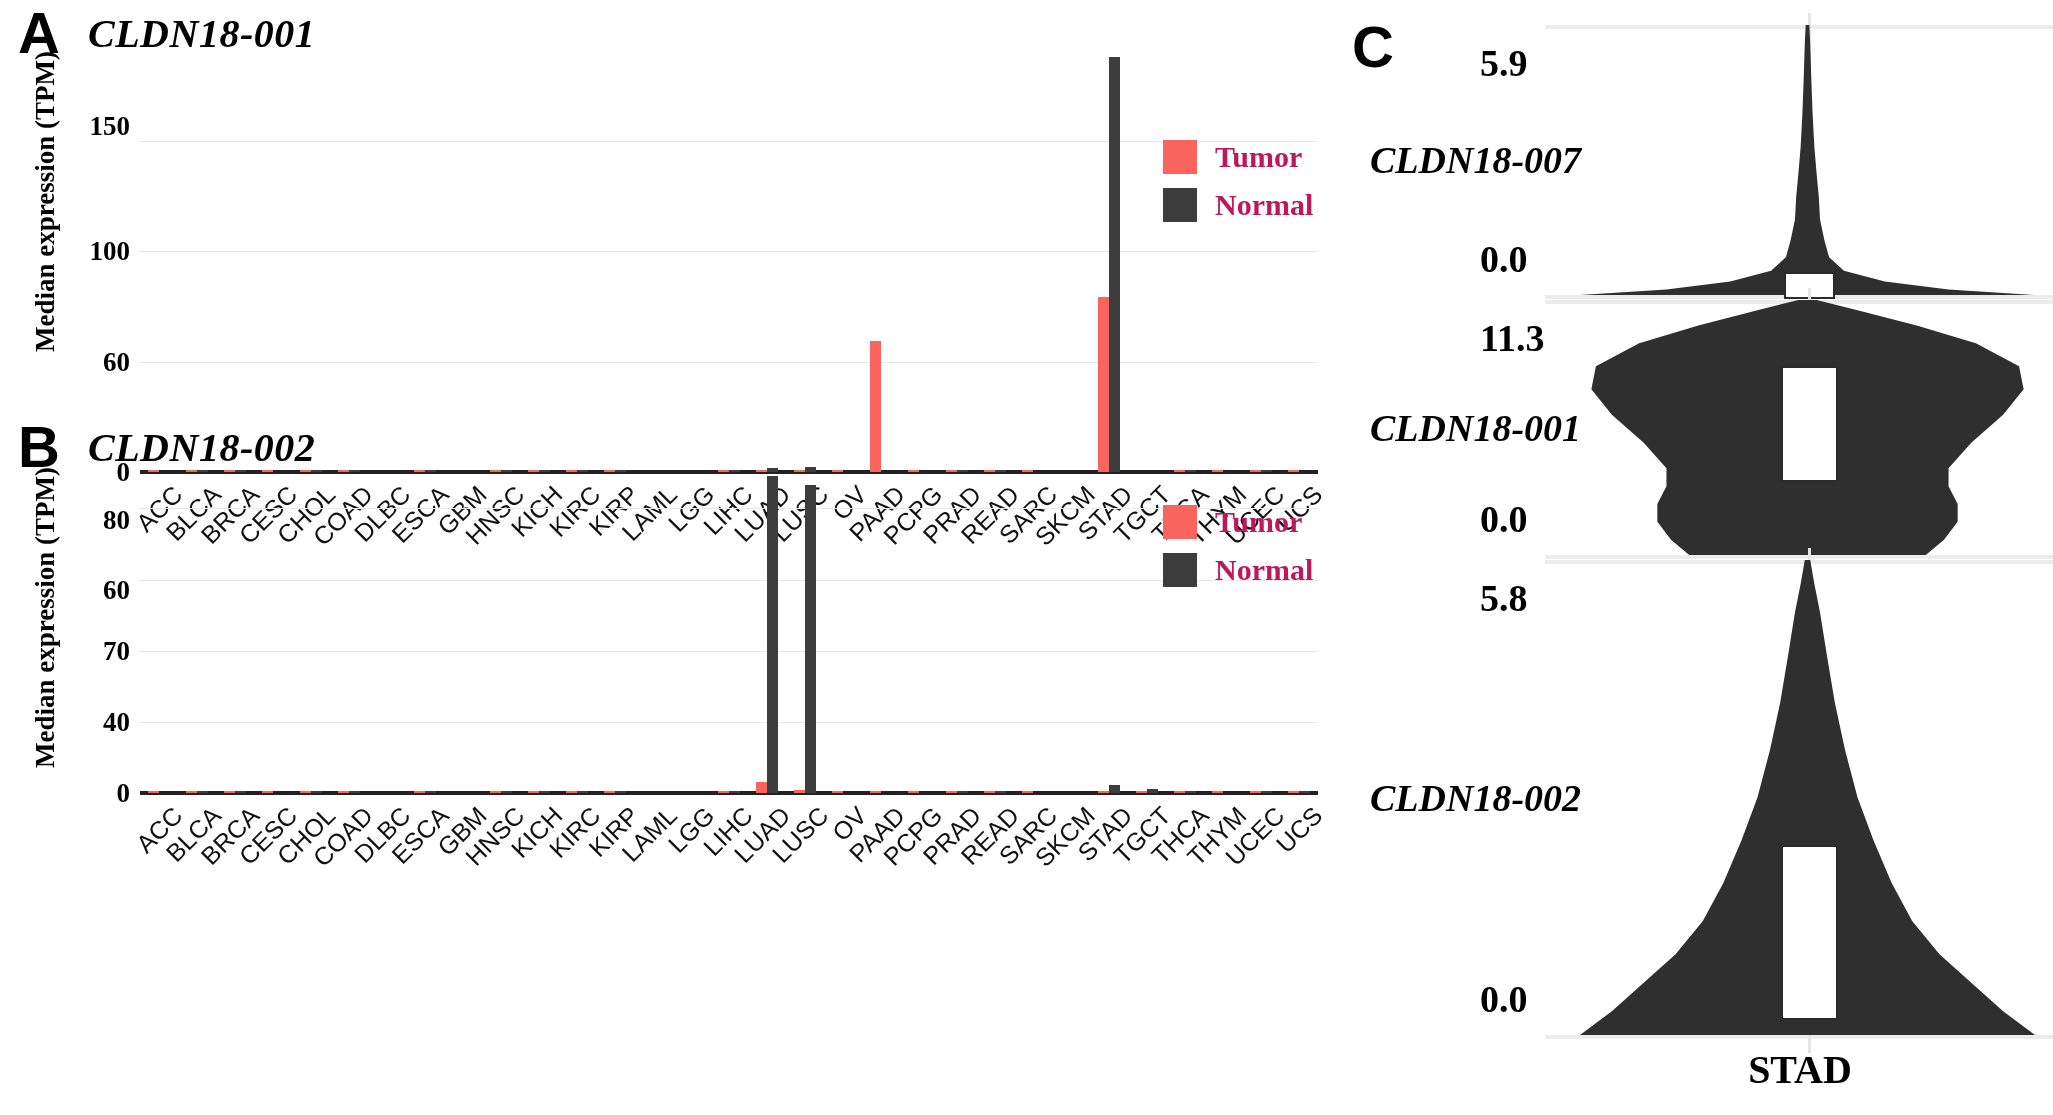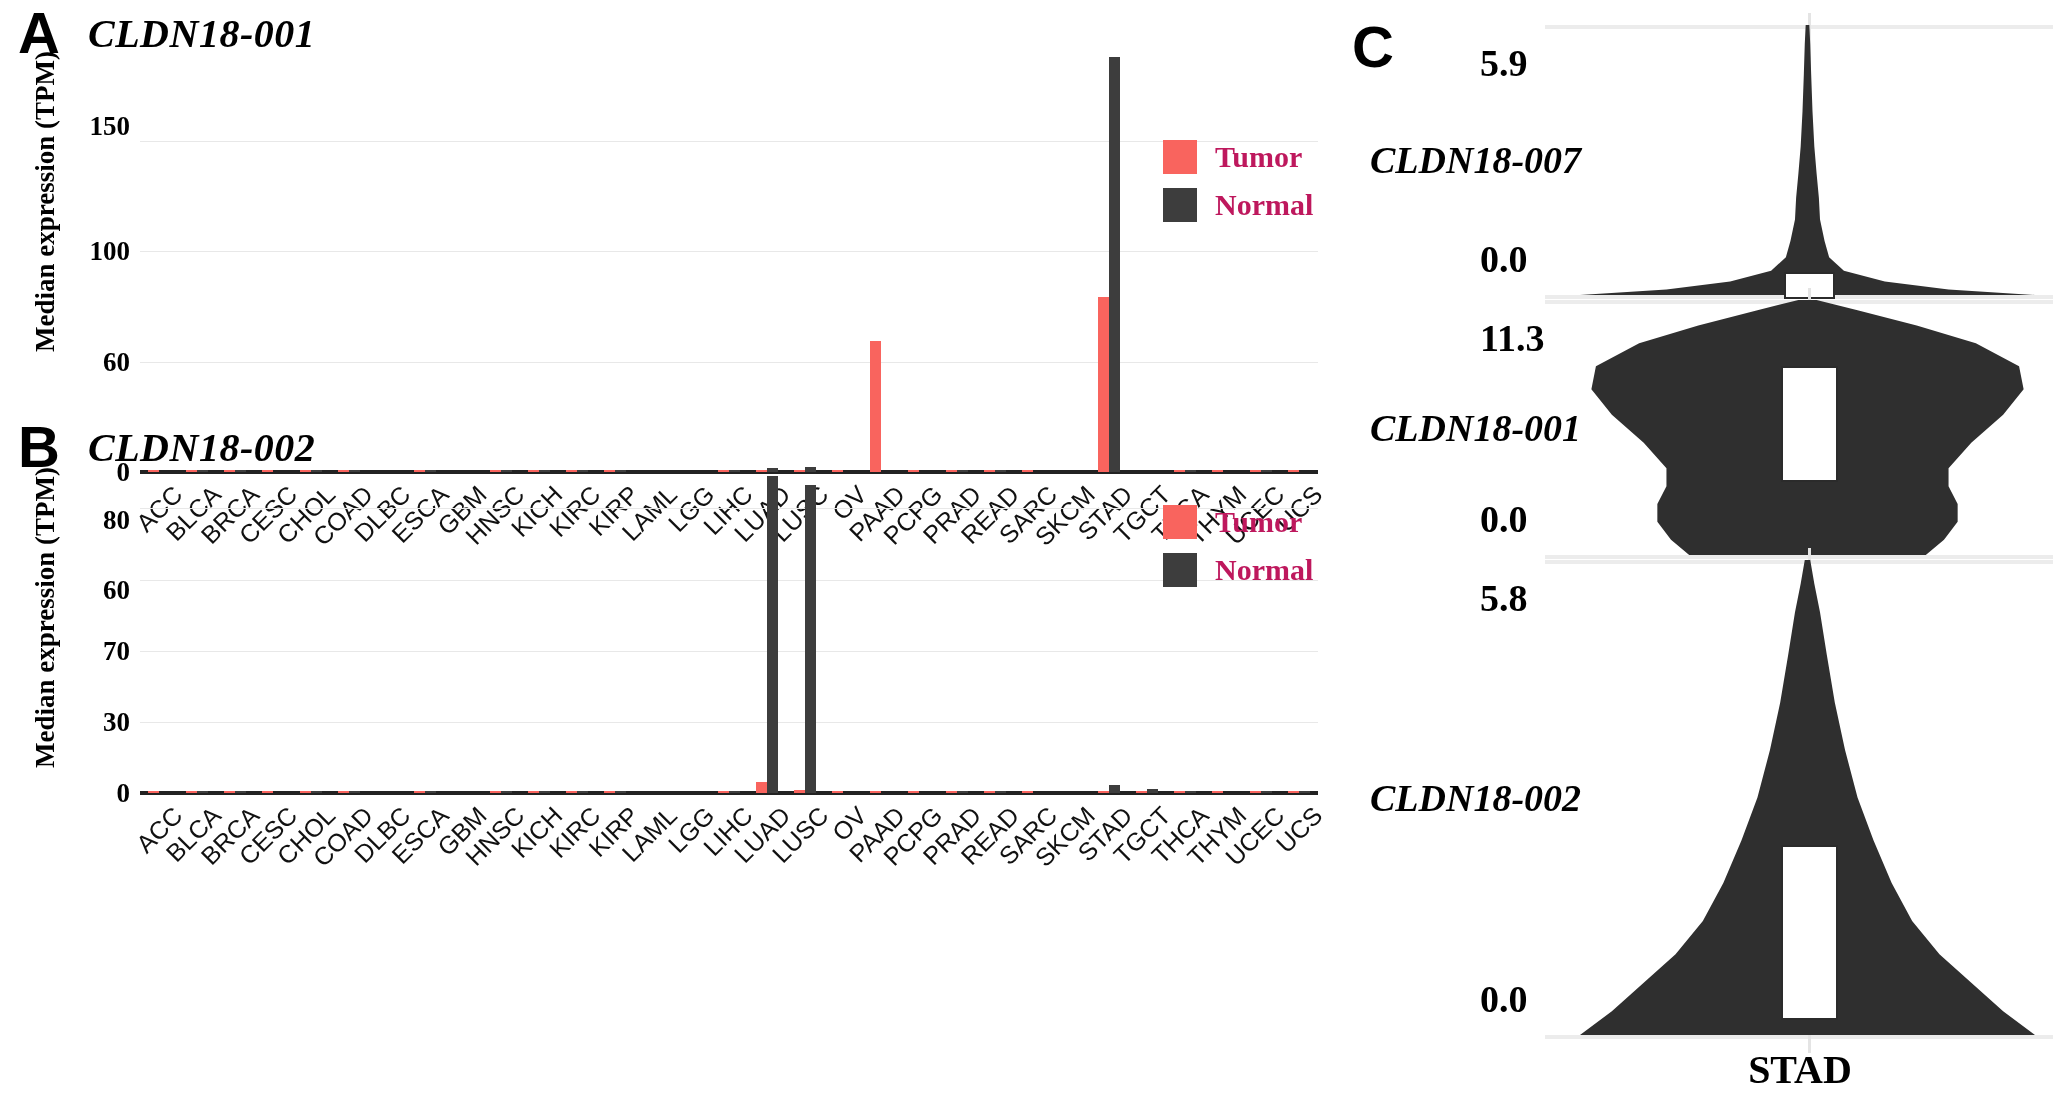--- a/index.html
+++ b/index.html
@@ -221,21 +221,21 @@
 
 <div class="panel-letter" style="left:18px;top:418px;">B</div>
 <div class="panel-title" style="left:88px;top:428px;">CLDN18-002</div>
 
 <div class="axis-y-title" style="left:30px;top:768px;">Median expression (TPM)</div>
 
 <div class="chart" id="chartB" style="left:140px;top:455px;width:1178px;height:338px;">
   <div class="plotarea" id="plotB">
       <div class="ytick" style="top: 338px;">0</div>
       <div class="gridline" style="top: 266.842px;"></div>
-      <div class="ytick" style="top: 266.842px;">30</div>
+      <div class="ytick" style="top: 266.842px;">40</div>
       <div class="gridline" style="top: 195.684px;"></div>
       <div class="ytick" style="top: 195.684px;">70</div>
       <div class="gridline" style="top: 124.526px;"></div>
       <div class="ytick" style="top: 135px;">60</div>
       <div class="gridline" style="top: 53.3684px;"></div>
       <div class="ytick" style="top: 65px;">80</div>
       <div class="baseline" style="top: 336px;"></div>
       <div class="bar tumor" style="width: 11.4px; height: 2.5px; left: 7.6px;"></div>
       <div class="xlab-wrap" style="left: 28px; top: 346px;">
         <div class="xlab" style="position: absolute; right: 0px; top: 0px;">ACC</div>

